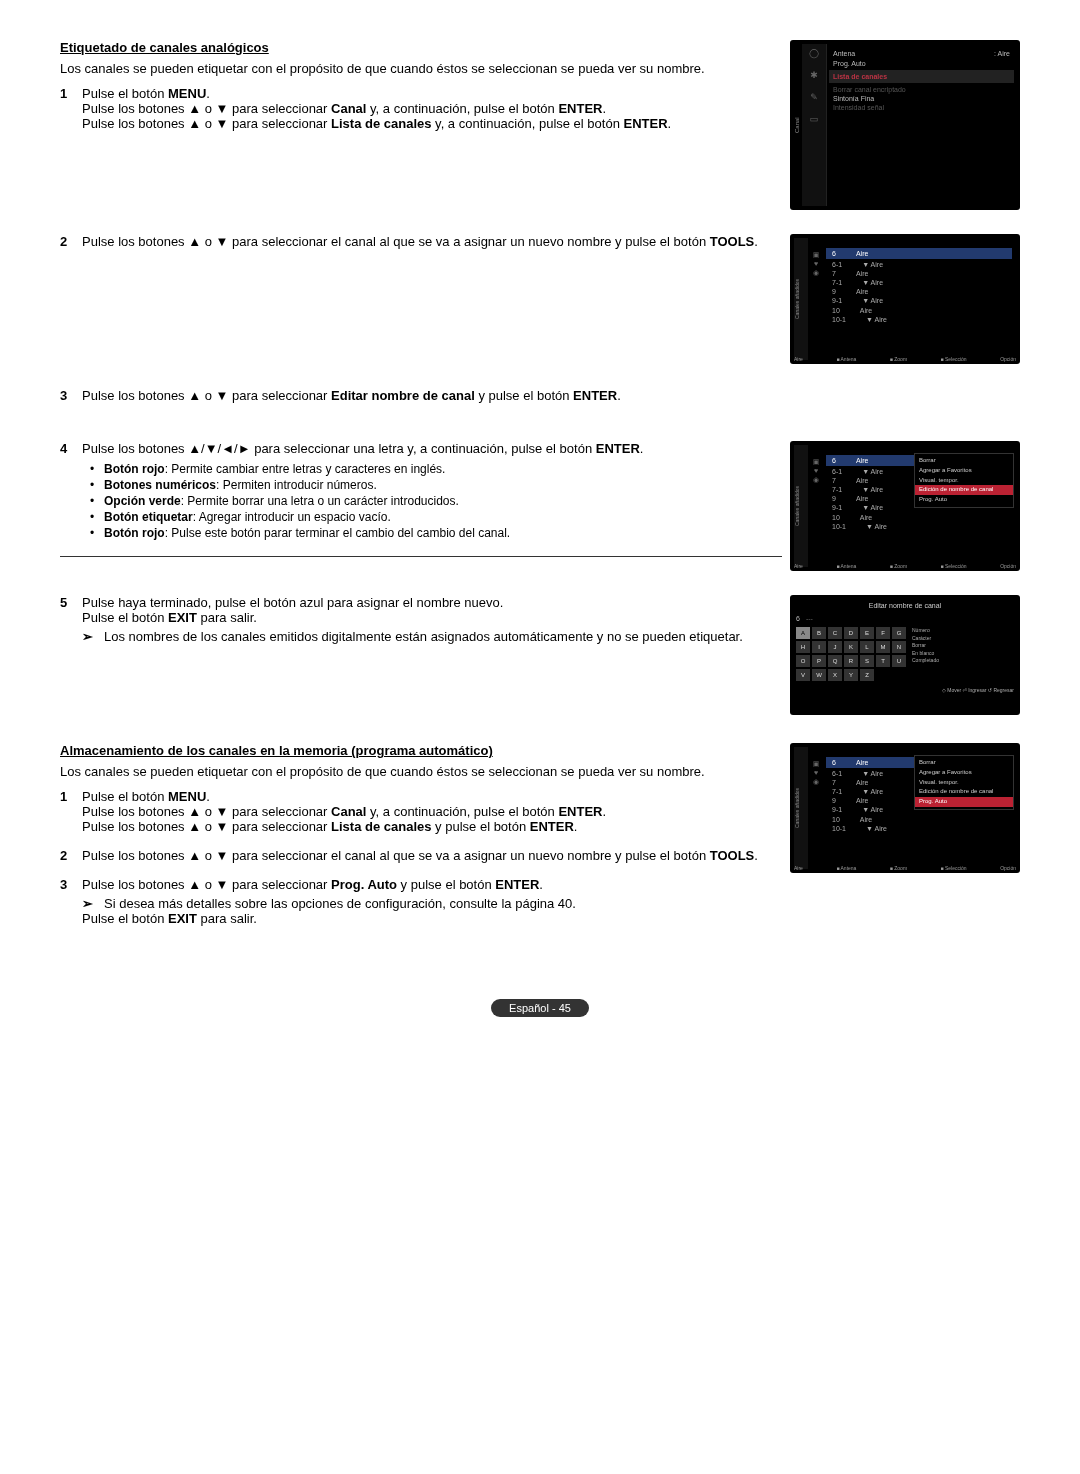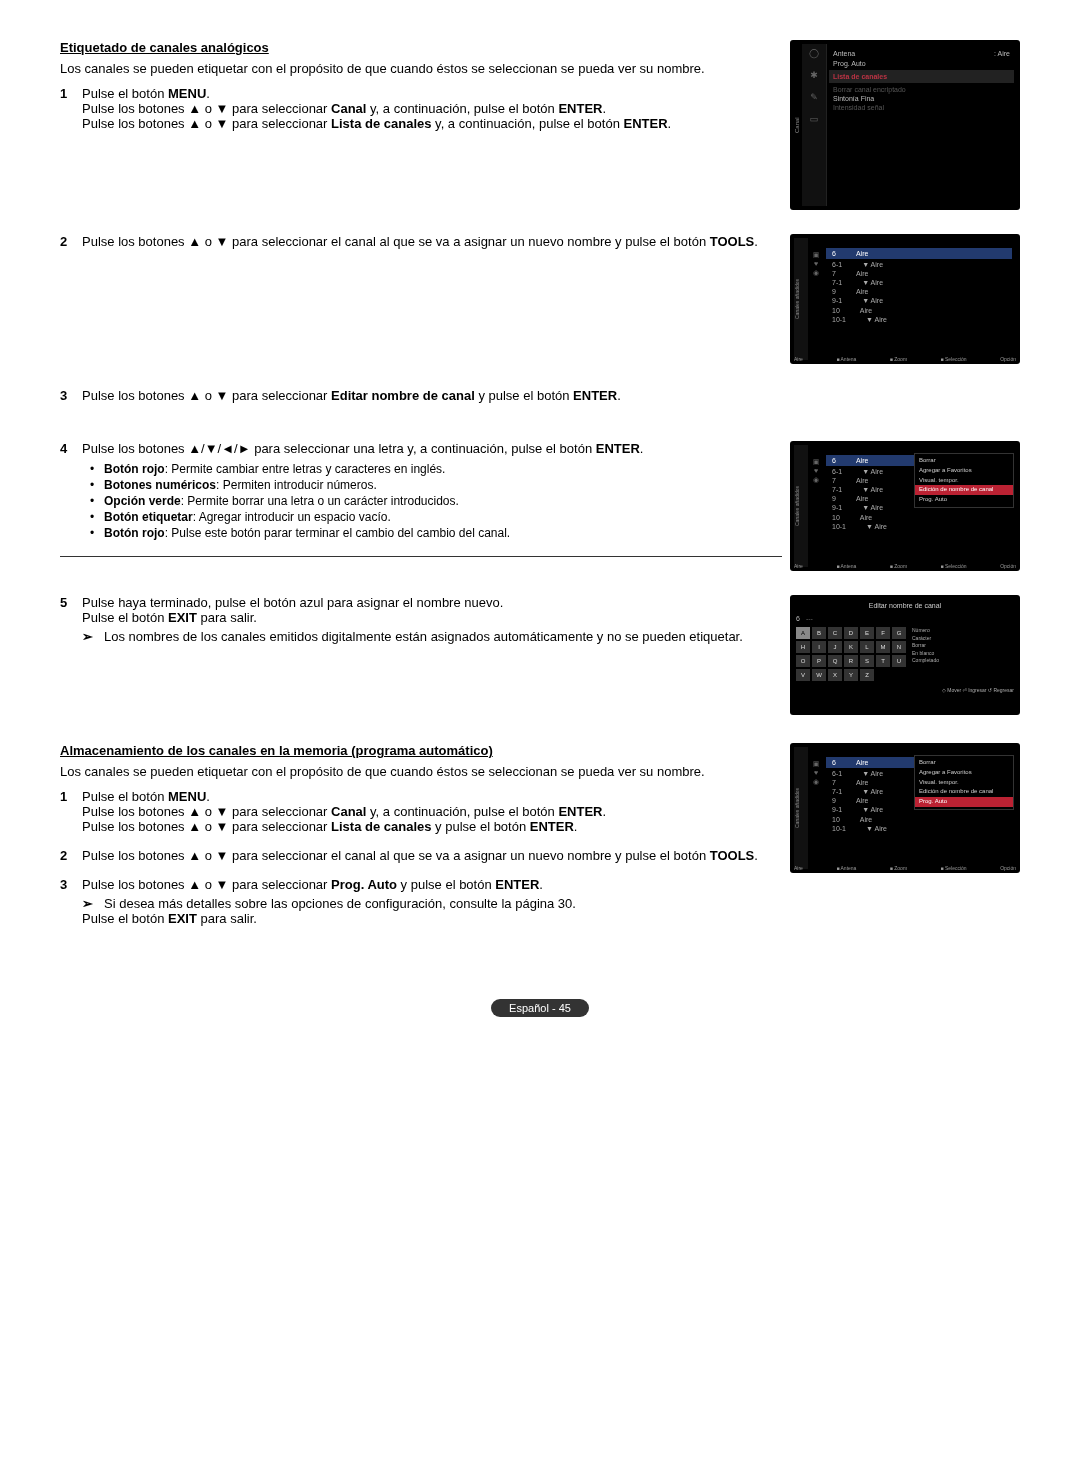--- a/index.html
+++ b/index.html
@@ -332,21 +332,21 @@
         <span>Pulse los botones ▲ o ▼ para seleccionar el canal al que se va a asignar un nuevo nombre y pulse el botón </span><b>TOOLS</b><span>.</span>
       </div>
     </div>
 
     <div class="step">
       <div class="step-num">3</div>
       <div class="step-body">
         <span>Pulse los botones ▲ o ▼ para seleccionar </span><b>Prog. Auto</b><span> y pulse el botón </span><b>ENTER</b><span>.</span>
         <div class="note">
           <div class="note-sym">➢</div>
-          <div>Si desea más detalles sobre las opciones de configuración, consulte la página 30.</div>
+          <div>Si desea más detalles sobre las opciones de configuración, consulte la página 40.</div>
         </div>
         <span>Pulse el botón </span><b>EXIT</b><span> para salir.</span>
       </div>
     </div>
   </div>
   <div class="img-col">
     <div class="osdbox osd2 relbox">
       <div class="side">Canales añadidos</div>
       <div class="iconcol">▣<br>♥<br>◉</div>
       <div class="list" id="chlist3" style="position:relative;">

